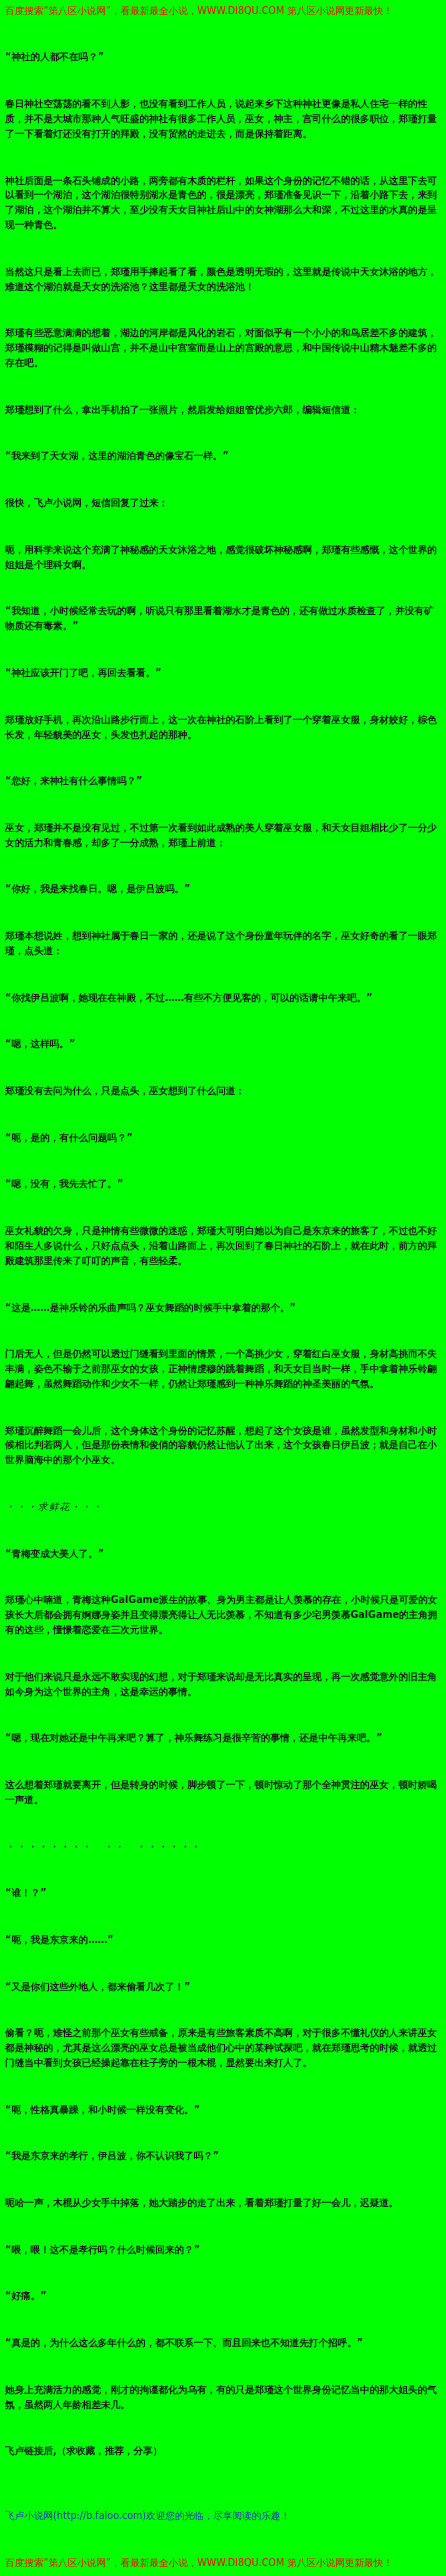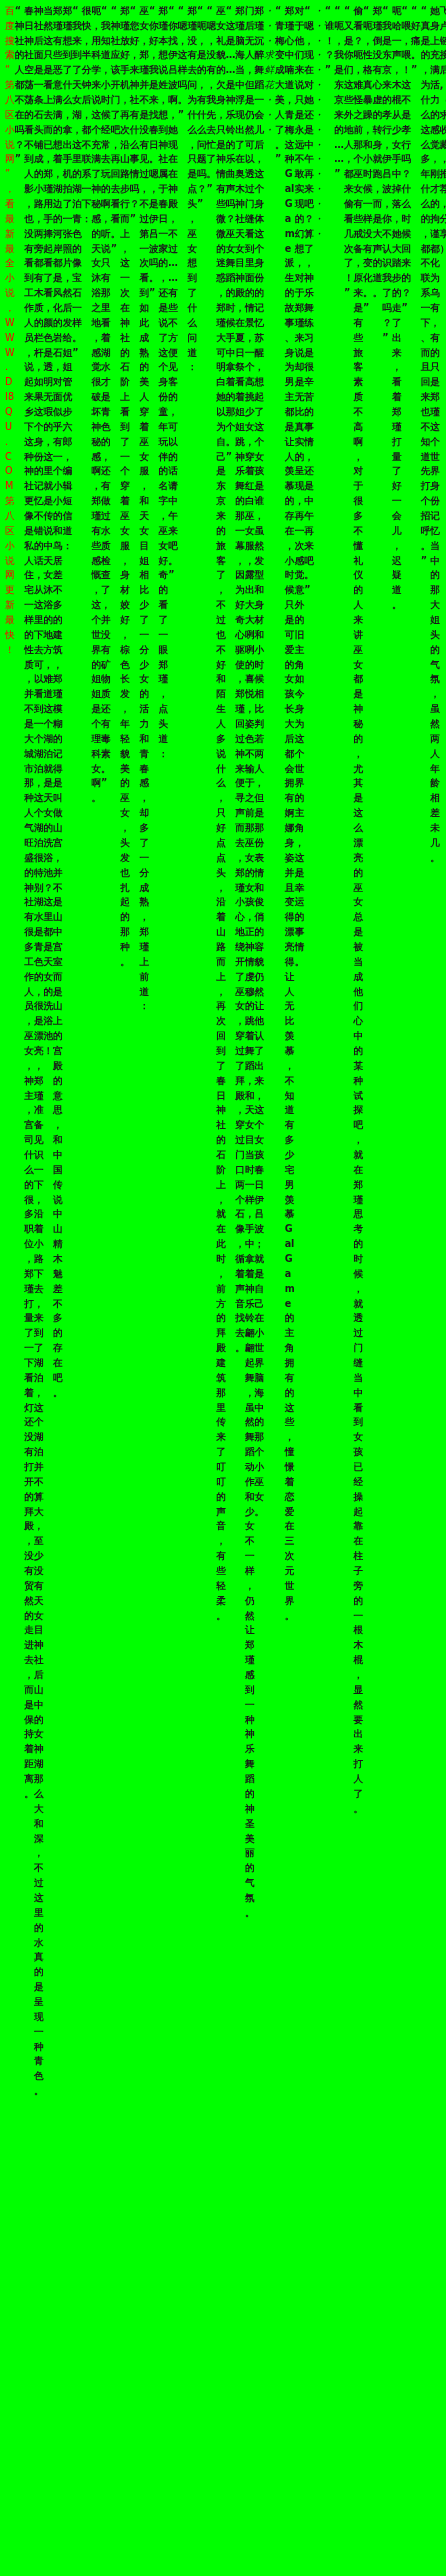--- a/index.html
+++ b/index.html
@@ -9,20 +9,21 @@
   body {
     background: #00FF00;
     font-family: "DejaVu Sans", "Liberation Sans", sans-serif;
   }
   #page {
     width: 446px;
     height: 2576px;
     box-sizing: border-box;
     padding: 3.8px 5.1px 5.1px 5.1px;
     display: flex;
+    flex-direction: column;
     justify-content: space-between;
     overflow: hidden;
   }
   p.line {
     margin: 0;
     font-size: 9.6px;
     line-height: 1.55;
     word-break: break-word;
     white-space: pre-wrap;
   }
@@ -37,51 +38,50 @@
 <div id="page">
 
 <p class="line promo">百度搜索“第八区小说网”，看最新最全小说，WWW.DI8QU.COM 第八区小说网更新最快！</p>
     <p class="line body">“神社的人都不在吗？”</p>
     <p class="line body">春日神社空荡荡的看不到人影，也没有看到工作人员，说起来乡下这种神社更像是私人住宅一样的性质，并不是大城市那种人气旺盛的神社有很多工作人员，巫女，神主，宫司什么的很多职位，郑瑾打量了一下看着灯还没有打开的拜殿，没有贸然的走进去，而是保持着距离。</p>
     <p class="line body">神社后面是一条石头铺成的小路，两旁都有木质的栏杆，如果这个身份的记忆不错的话，从这里下去可以看到一个湖泊，这个湖泊很特别湖水是青色的，很是漂亮，郑瑾准备见识一下，沿着小路下去，来到了湖泊，这个湖泊并不算大，至少没有天女目神社后山中的女神湖那么大和深，不过这里的水真的是呈现一种青色。</p>
     <p class="line body">当然这只是看上去而已，郑瑾用手捧起看了看，颜色是透明无瑕的，这里就是传说中天女沐浴的地方，难道这个湖泊就是天女的洗浴池？这里都是天女的洗浴池！</p>
     <p class="line body">郑瑾有些恶意满满的想着，湖边的河岸都是风化的岩石，对面似乎有一个小小的和鸟居差不多的建筑，郑瑾模糊的记得是叫做山宫，并不是山中宫室而是山上的宫殿的意思，和中国传说中山精木魅差不多的存在吧。</p>
     <p class="line body">郑瑾想到了什么，拿出手机拍了一张照片，然后发给姐姐管优步六郎，编辑短信道：</p>
     <p class="line body">“我来到了天女湖，这里的湖泊青色的像宝石一样。”</p>
-    <p class="line body">很快，半分钟后，都不联系一下：</p>
+    <p class="line body">很快，飞卢小说网，短信回复了过来：</p>
     <p class="line body">呃，用科学来说这个充满了神秘感的天女沐浴之地，感觉很破坏神秘感啊，郑瑾有些感慨，这个世界的姐姐是个理科女啊。</p>
     <p class="line body">“我知道，小时候经常去玩的啊，听说只有那里看着湖水才是青色的，还有做过水质检查了，并没有矿物质还有毒素。”</p>
     <p class="line body">“神社应该开门了吧，再回去看看。”</p>
     <p class="line body">郑瑾放好手机，再次沿山路步行而上，这一次在神社的石阶上看到了一个穿着巫女服，身材姣好，棕色长发，年轻貌美的巫女，头发也扎起的那种。</p>
     <p class="line body">“您好，来神社有什么事情吗？”</p>
     <p class="line body">巫女，郑瑾并不是没有见过，不过第一次看到如此成熟的美人穿着巫女服，和天女目姐相比少了一分少女的活力和青春感，却多了一分成熟，郑瑾上前道：</p>
     <p class="line body">“你好，我是来找春日。嗯，是伊吕波吗。”</p>
     <p class="line body">郑瑾本想说姓，想到神社属于春日一家的，还是说了这个身份童年玩伴的名字，巫女好奇的看了一眼郑瑾，点头道：</p>
     <p class="line body">“你找伊吕波啊，她现在在神殿，不过……有些不方便见客的，可以的话请中午来吧。”</p>
     <p class="line body">“嗯，这样吗。”</p>
     <p class="line body">郑瑾没有去问为什么，只是点头，巫女想到了什么问道：</p>
     <p class="line body">“呃，是的，有什么问题吗？”</p>
     <p class="line body">“嗯，没有，我先去忙了。”</p>
     <p class="line body">巫女礼貌的欠身，只是神情有些微微的迷惑，郑瑾大可明白她以为自己是东京来的旅客了，不过也不好和陌生人多说什么，只好点点头，沿着山路而上，再次回到了春日神社的石阶上，就在此时，前方的拜殿建筑那里传来了叮叮的声音，有些轻柔。</p>
     <p class="line body">“这是……是神乐铃的乐曲声吗？巫女舞蹈的时候手中拿着的那个。”</p>
-    <p class="line body">郑瑾脑海当中浮现出了在奥木神社天女目神殿，在夏日祭看着姐姐跳神乐舞的那一幕，因为好奇心驱使，郑瑾回过神来便寻声而去，郑瑾小心地绕开了巫女，穿过了拜殿，穿过门口两个石像，循着声音找去。</p>
-    <p class="line body">门后无人，但是仍然可以透过门缝看到里面的情景，一个高挑少女，穿着红白巫女服，露出大大咧咧的喜悦，姿色不输于之前那巫女的女孩，正神情虔穆的跳着舞蹈，和天女目当时一样，手中拿着神乐铃翩翩起舞，虽然舞蹈动作和少女不一样，仍然让郑瑾感到一种神乐舞蹈的神圣美丽的气氛。</p>
+    <p class="line body">门后无人，但是仍然可以透过门缝看到里面的情景，一个高挑少女，穿着红白巫女服，身材高挑而不失丰满，姿色不输于之前那巫女的女孩，正神情虔穆的跳着舞蹈，和天女目当时一样，手中拿着神乐铃翩翩起舞，虽然舞蹈动作和少女不一样，仍然让郑瑾感到一种神乐舞蹈的神圣美丽的气氛。</p>
     <p class="line body">郑瑾沉醉舞蹈一会儿后，这个身体这个身份的记忆苏醒，想起了这个女孩是谁，虽然发型和身材和小时候相比判若两人，但是那份表情和俊俏的容貌仍然让他认了出来，这个女孩春日伊吕波；就是自己在小世界脑海中的那个小巫女。</p>
     <p class="line dots">・・・求鲜花・・・</p>
     <p class="line body">“青梅变成大美人了。”</p>
     <p class="line body">郑瑾心中喃道，青梅这种GalGame派生的故事、身为男主都是让人羡慕的存在，小时候只是可爱的女孩长大后都会拥有婀娜身姿并且变得漂亮得让人无比羡慕，不知道有多少宅男羡慕GalGame的主角拥有的这些，憧憬着恋爱在三次元世界。</p>
     <p class="line body">对于他们来说只是永远不敢实现的幻想，对于郑瑾来说却是无比真实的呈现，再一次感觉意外的旧主角如今身为这个世界的主角，这是幸运的事情。</p>
     <p class="line body">“嗯，现在对她还是中午再来吧？算了，神乐舞练习是很辛苦的事情，还是中午再来吧。”</p>
+    <p class="line body">这么想着郑瑾就要离开，但是转身的时候，脚步顿了一下，顿时惊动了那个全神贯注的巫女，顿时娇喝一声道。</p>
     <p class="line dots">・・・・・・・・　・・　・・・・・・</p>
     <p class="line body">“谁！？”</p>
     <p class="line body">“呃，我是东京来的……”</p>
     <p class="line body">“又是你们这些外地人，都来偷看几次了！”</p>
     <p class="line body">偷看？呃，难怪之前那个巫女有些戒备，原来是有些旅客素质不高啊，对于很多不懂礼仪的人来讲巫女都是神秘的，尤其是这么漂亮的巫女总是被当成他们心中的某种试探吧，就在郑瑾思考的时候，就透过门缝当中看到女孩已经操起靠在柱子旁的一根木棍，显然要出来打人了。</p>
     <p class="line body">“呃，性格真暴躁，和小时候一样没有变化。”</p>
-    <p class="line body">郑瑾倒没有心虚的转身就跑，而是大声的道。</p>
     <p class="line body">“我是东京来的孝行，伊吕波，你不认识我了吗？”</p>
     <p class="line body">呃哈一声，木棍从少女手中掉落，她大踏步的走了出来，看着郑瑾打量了好一会儿，迟疑道。</p>
     <p class="line body">“喂，喂！这不是孝行吗？什么时候回来的？”</p>
     <p class="line body">“好痛。”</p>
     <p class="line body">“真是的，为什么这么多年什么的，都不联系一下、而且回来也不知道先打个招呼。”</p>
     <p class="line body">她身上充满活力的感觉，刚才的拘谨都化为乌有，有的只是郑瑾这个世界身份记忆当中的那大姐头的气氛，虽然两人年龄相差未几。</p>
     <p class="line body">飞卢链接后,（求收藏，推荐，分享）</p>
     <p class="line link">飞卢小说网(http://b.faloo.com)欢迎您的光临，尽享阅读的乐趣！</p>
     <p class="line promo">百度搜索“第八区小说网”，看最新最全小说，WWW.DI8QU.COM 第八区小说网更新最快！</p>
   </div>

